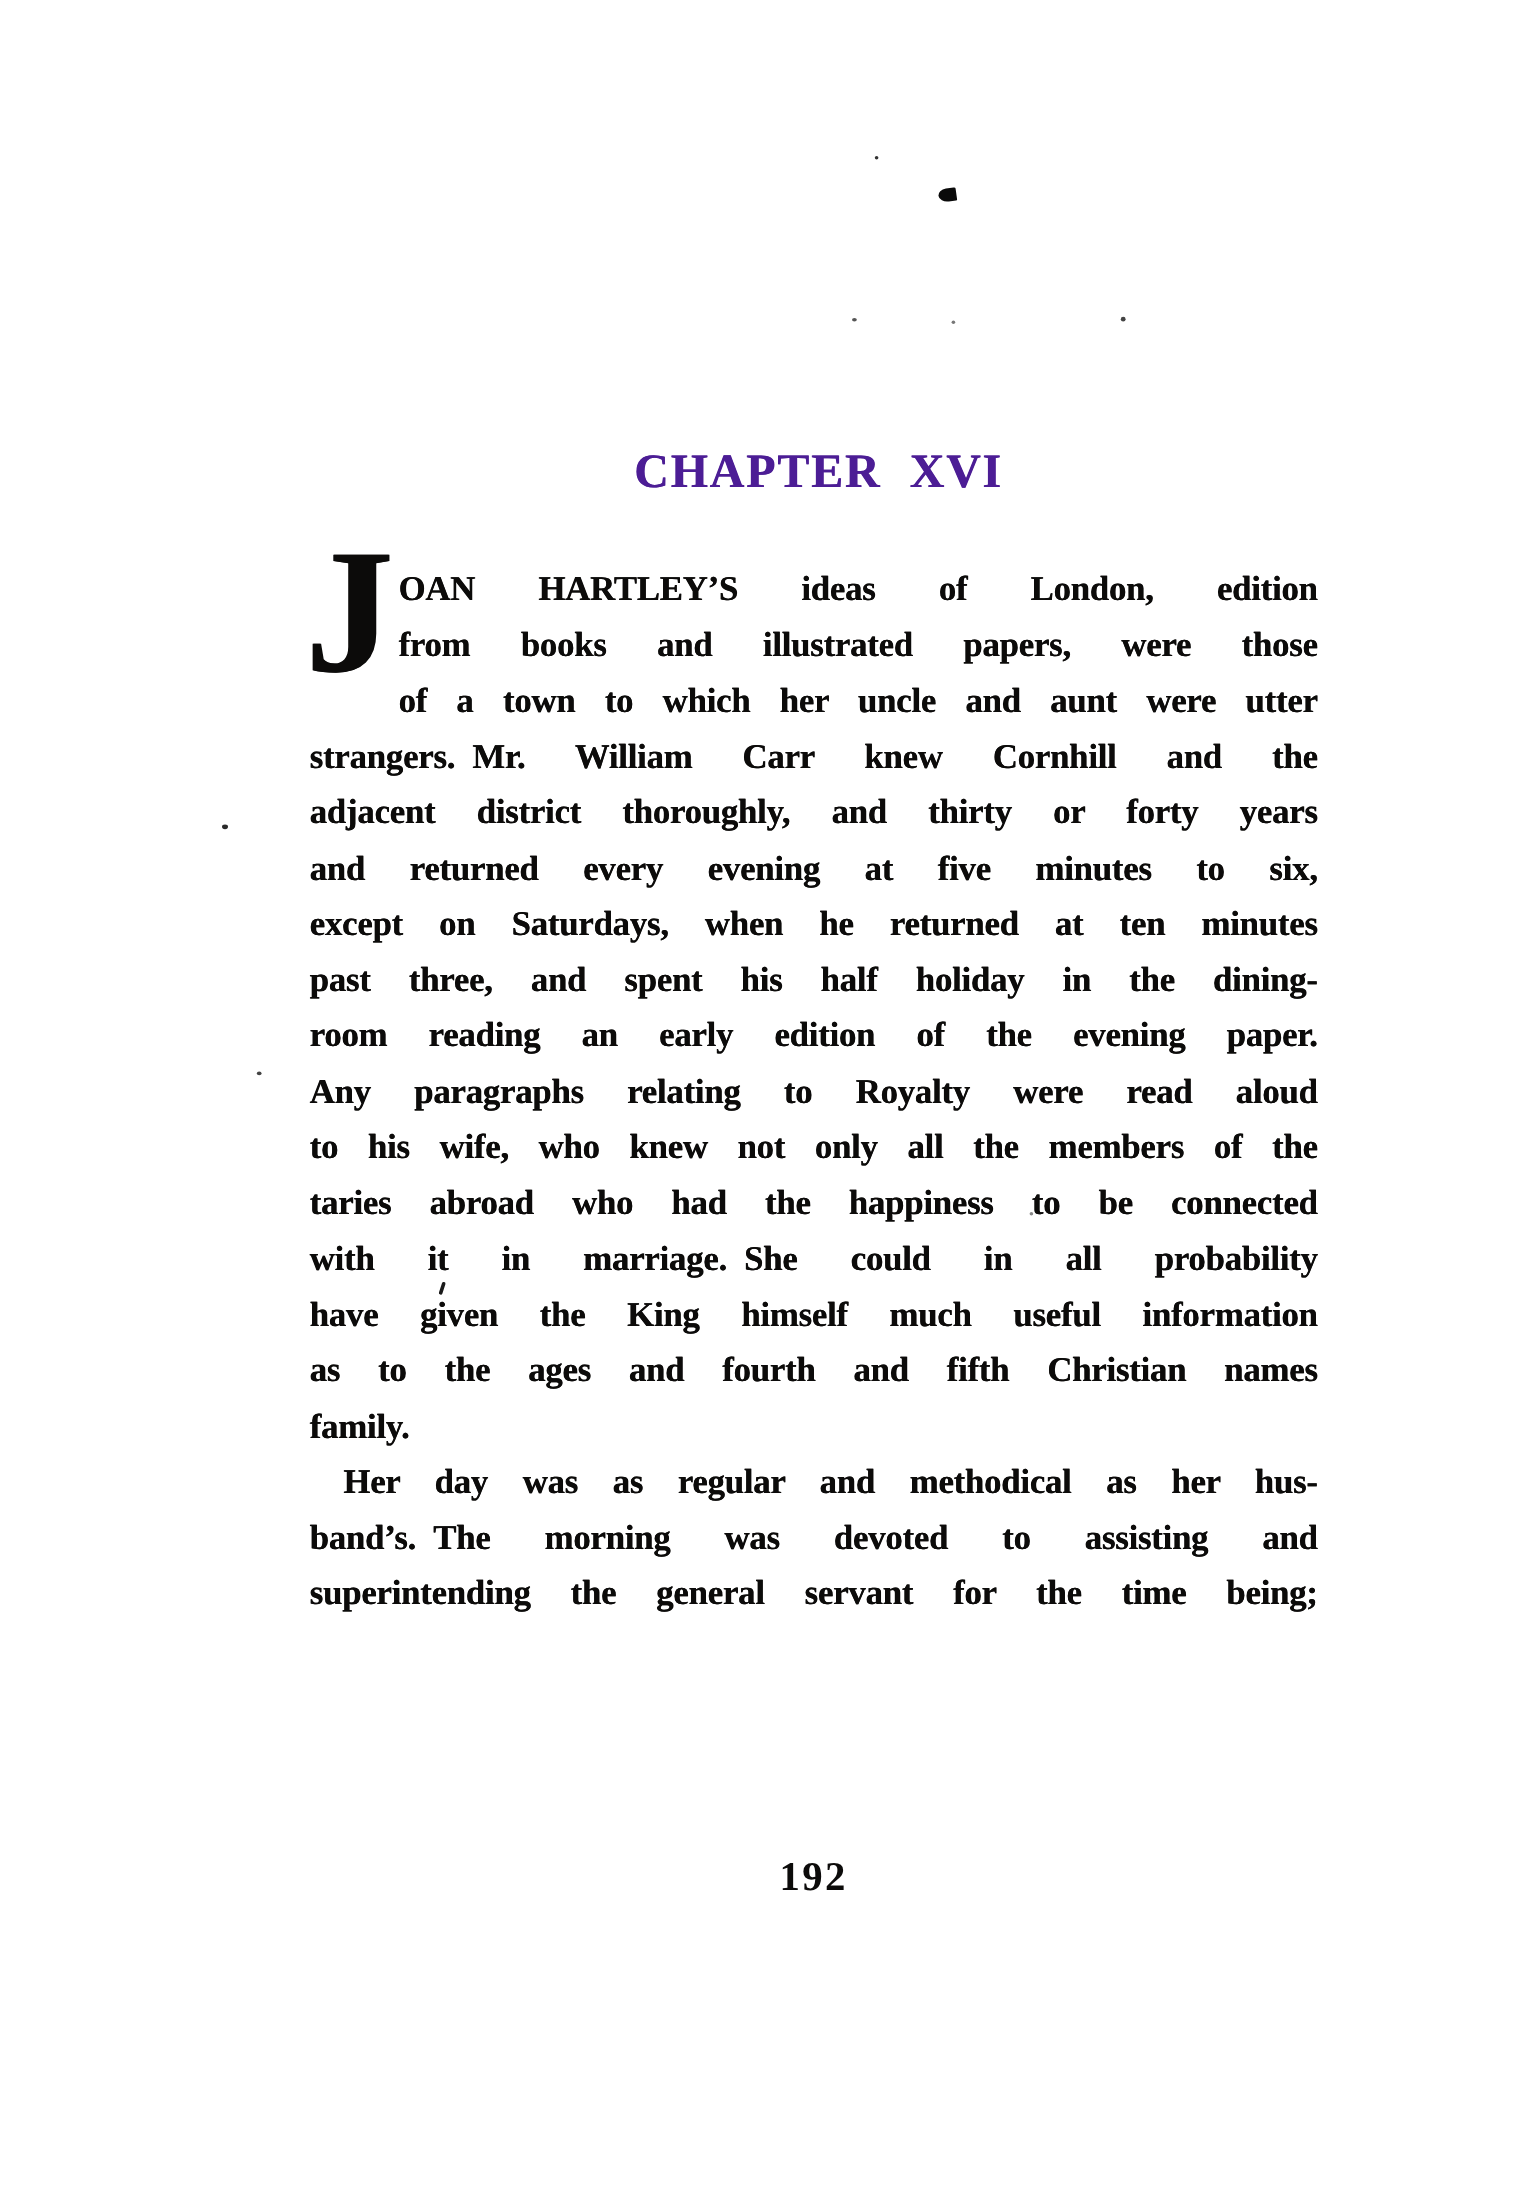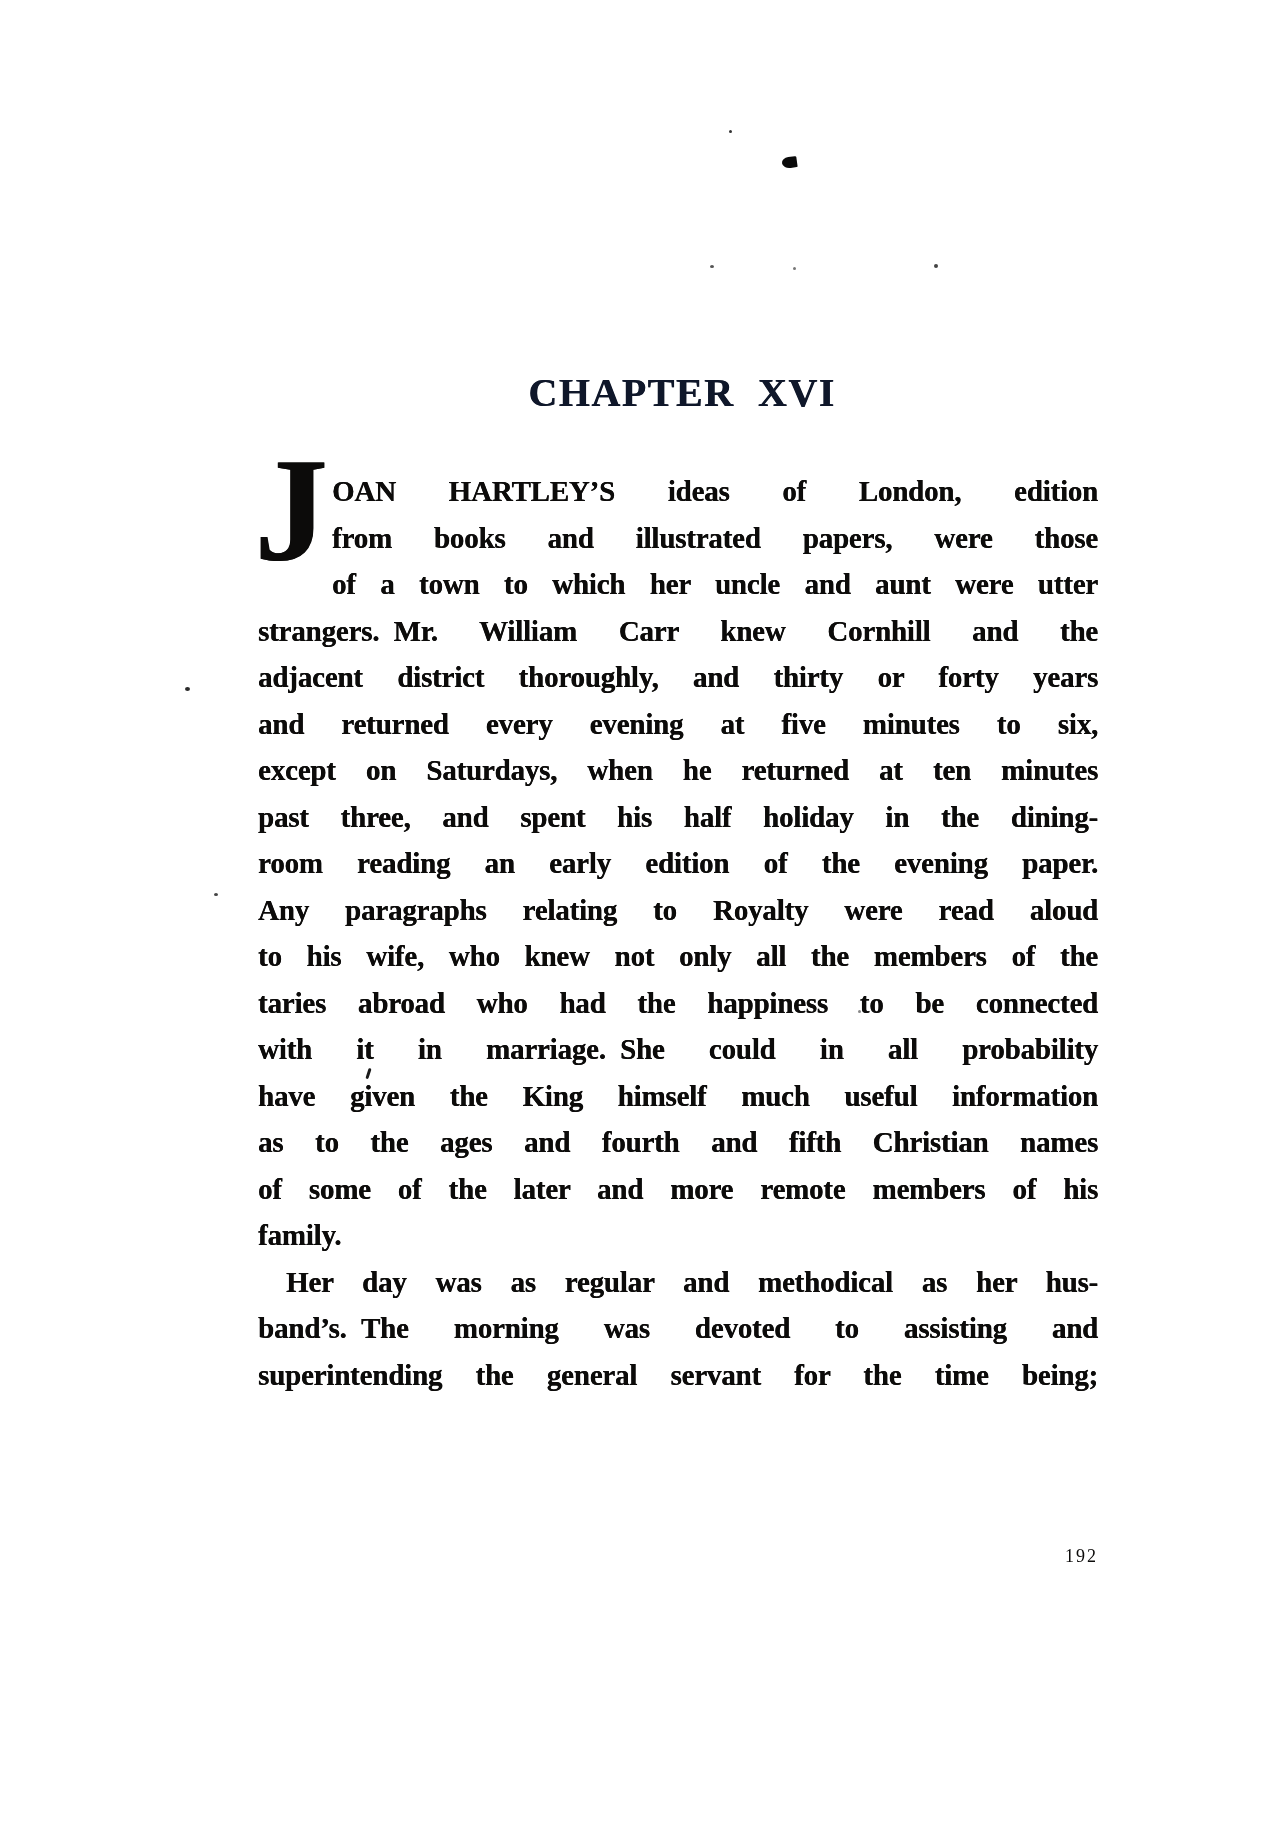--- a/index.html
+++ b/index.html
@@ -21,21 +21,21 @@
     left: 262px;
     top: 369px;
     width: 840px;
     margin: 0;
     font-size: 40px;
     font-weight: bold;
     letter-spacing: 1.5px;
     word-spacing: 12px;
     text-align: center;
     line-height: 1.2;
-    color: #0f172a;
+    color: #4c1d95;
     text-shadow: 0.4px 0 0 currentColor;
   }
   .textblock {
     position: absolute;
     left: 258px;
     top: 468px;
     width: 840px;
     font-size: 29px;
     font-weight: bold;
     letter-spacing: -0.2px;
@@ -59,23 +59,23 @@
     font-size: 148px;
     line-height: 1;
     font-weight: bold;
     text-shadow: 0.5px 0 0 currentColor;
   }
   .folio {
     position: absolute;
     left: 258px;
     top: 1546px;
     width: 840px;
-    text-align: right;
-    font-size: 18px;
-    font-weight: normal;
+    text-align: center;
+    font-size: 34px;
+    font-weight: bold;
     letter-spacing: 2px;
   }
   
   .speck {
     position: absolute;
     background: #222;
     border-radius: 50%;
   }
   .blob {
     position: absolute;
@@ -122,21 +122,20 @@
     <div class="line">and returned every evening at five minutes to six,</div>
     <div class="line">except on Saturdays, when he returned at ten minutes</div>
     <div class="line">past three, and spent his half holiday in the dining-</div>
     <div class="line">room reading an early edition of the evening paper.</div>
     <div class="line">Any paragraphs relating to Royalty were read aloud</div>
     <div class="line">to his wife, who knew not only all the members of the</div>
     <div class="line">taries abroad who had the happiness to be connected</div>
     <div class="line">with it in marriage. She could in all probability</div>
     <div class="line">have given the King himself much useful information</div>
     <div class="line">as to the ages and fourth and fifth Christian names</div>
-    <div class="line">of some of the later and more remote members of his</div>
     <div class="line end">family.</div>
     <div class="line pind">Her day was as regular and methodical as her hus-</div>
     <div class="line">band’s. The morning was devoted to assisting and</div>
     <div class="line">superintending the general servant for the time being;</div>
   </div>
 
   <div class="folio">192</div>
 
   <div class="blob"></div>
   <div class="scratch"></div>

